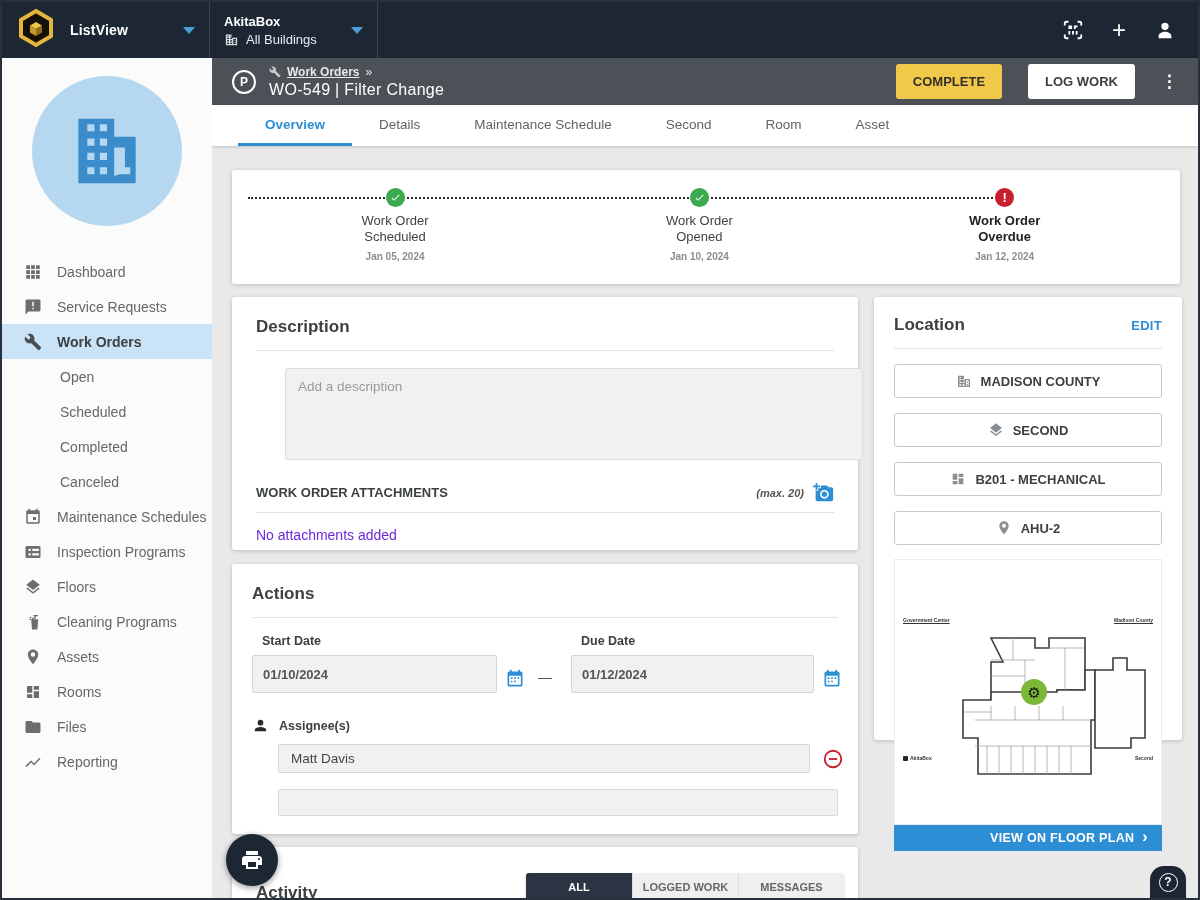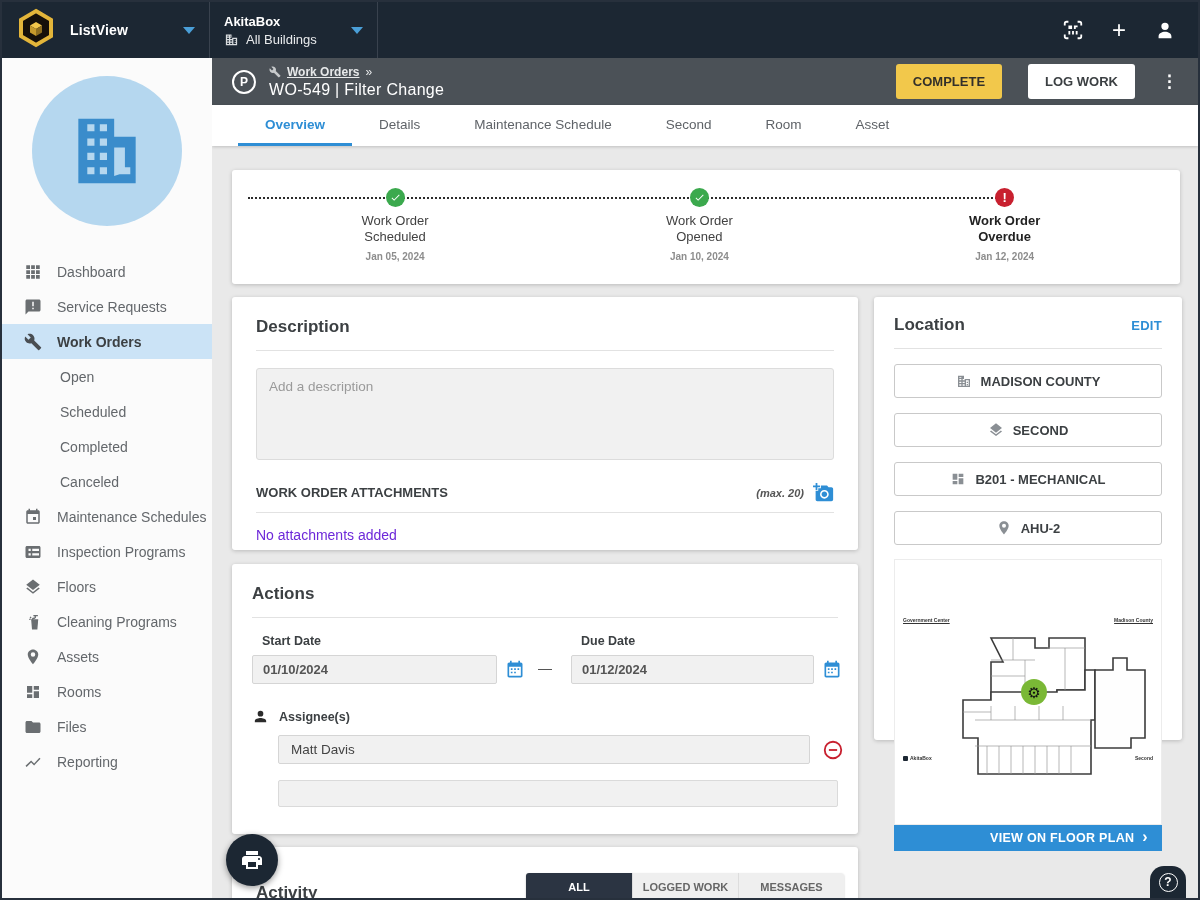--- a/index.html
+++ b/index.html
@@ -67,35 +67,35 @@
 
   .cols { display:flex; gap:16px; }
   .col-left { width:626px; flex-shrink:0; }
   .col-right { width:308px; flex-shrink:0; }
 
   .sec-head { font-size:17px; color:#3c4043; }
   .hr { border-bottom:1px solid #e2e2e2; margin:13px 0 0; }
 
   
   .desc-card { padding:20px 24px; margin-bottom:14px; height:253px; }
-  .desc-box { margin-top:17px; width:100%; height:92px; background:#f1f1f1; border:1px solid #dcdcdc; border-radius:3px; resize:none; padding:10px 12px; font-size:13.5px; color:#1d4ed8; font-family:inherit; }
+  .desc-box { margin-top:17px; width:100%; height:92px; background:#f1f1f1; border:1px solid #dcdcdc; border-radius:3px; resize:none; padding:10px 12px; font-size:13.5px; color:#1d4ed8; font-family:inherit;margin-left:29px; }
   .desc-box::placeholder { color:#9a9a9a; }
   .att-row { margin-top:18px; display:flex; align-items:center; }
   .att-title { font-weight:bold; font-size:13px; color:#3c4043; }
   .att-right { margin-left:auto; display:flex; align-items:center; gap:9px; }
   .att-max { font-style:italic; font-weight:bold; font-size:11px; color:#555; }
   .att-hr { border-bottom:1px solid #e2e2e2; margin-top:9px; }
   .att-empty { margin-top:14px; font-size:14px; color:#6d28d9; }
 
   
   .actions-card { padding:20px 20px 20px 20px; margin-bottom:13px; height:270px; }
   .date-row { display:flex; align-items:flex-end; margin-top:16px; }
   .fgroup { display:flex; flex-direction:column; gap:7px; }
   .flabel { font-size:12.5px; font-weight:bold; color:#3c4043; padding-left:10px; }
-  .finput { height:29px; background:#f1f1f1; border:1px solid #d5d5d5; border-radius:2px; padding:0 10px; font-size:13px; color:#555; font-weight:bold; font-family:inherit; }
+  .finput { height:38px; background:#f1f1f1; border:1px solid #d5d5d5; border-radius:2px; padding:0 10px; font-size:13px; color:#555; font-weight:bold; font-family:inherit; }
   .w-start { width:245px; } .w-due { width:243px; }
   .cal-btn { margin:0 0 4px 8px; cursor:pointer; line-height:0; }
   .range-dash { margin:0 19px 8px 13px; color:#555; font-size:14px; }
   .asg-head { display:flex; align-items:center; gap:10px; margin-top:24px; }
   .asg-label { font-size:12.5px; font-weight:bold; color:#3c4043; }
   .asg-row { display:flex; align-items:center; margin:10px 0 0 26px; }
   .asg-input { flex:0 0 532px; height:29px; background:#f1f1f1; border:1px solid #d5d5d5; border-radius:2px; padding:0 12px; font-size:13.5px; color:#444; font-family:inherit; }
   .minus-btn { margin-left:12px; cursor:pointer; line-height:0; }
   .asg-empty { margin:16px 0 0 26px; width:560px; height:27px; background:#f1f1f1; border:1px solid #dadada; border-radius:2px; }
 

